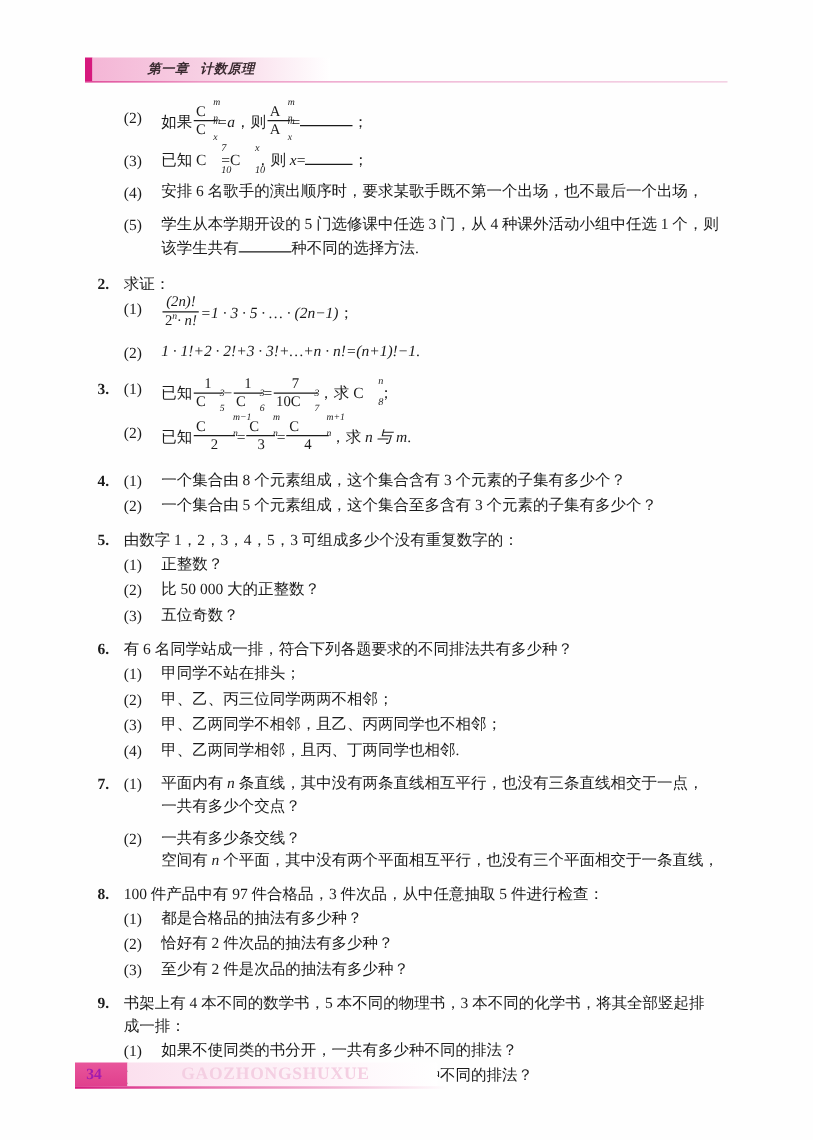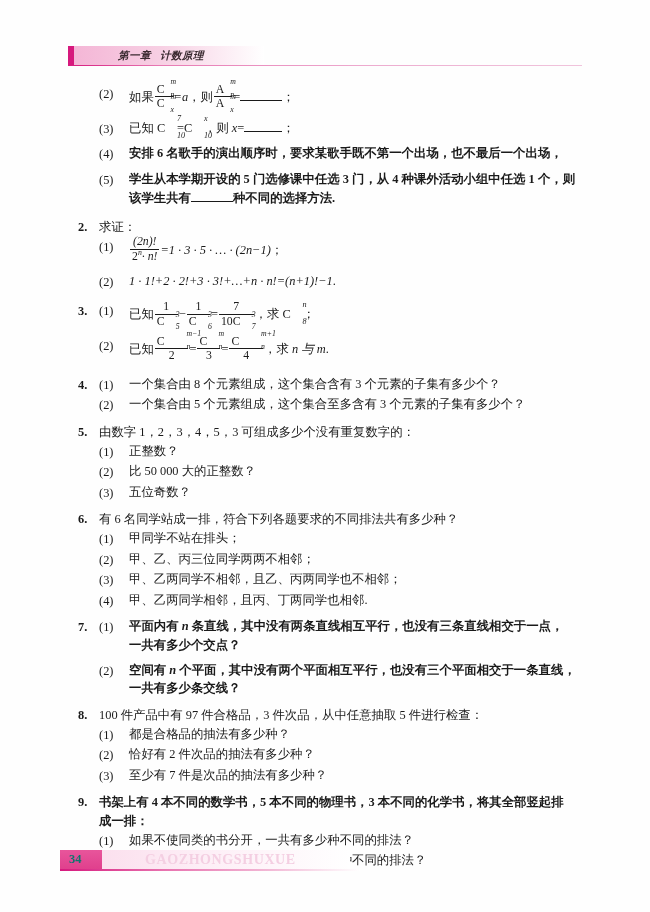--- a/index.html
+++ b/index.html
@@ -109,21 +109,20 @@
     width: 30px;
     text-align: left;
     padding-top: 1px;
   }
   .item-text {
     flex: 1 1 auto;
     min-width: 0;
   }
   .line {
     display: block;
-    font-weight: bold;
   }
   .stem { padding-top: 1px; }
 
   
   .gap-s { height: 5px; }
   .gap-m { height: 8px; }
 
   
   .math {
     font-family: "Liberation Serif", "DejaVu Serif", serif;
@@ -212,21 +211,21 @@
     width: 42px;
     height: 19px;
     background: linear-gradient(to bottom, #e8559b 0%, #e0408d 100%);
   }
   #footer .pg-num {
     position: absolute;
     left: 9px;
     top: 2px;
     font-size: 12.5px;
     font-weight: bold;
-    color: #0f766e;
+    color: #a21caf;
     line-height: 15px;
   }
   #footer .pg-fade {
     position: absolute;
     left: 42px;
     top: 0;
     width: 248px;
     height: 19px;
     background: linear-gradient(to right, #fbe0ee 0%, #fdeef6 40%, #ffffff 100%);
   }
@@ -426,22 +425,22 @@
           <div class="item-mark">(1)</div>
           <div class="item-text">
             <span class="line"><span>平面内有 </span><span class="math">n</span><span> 条直线，其中没有两条直线相互平行，也没有三条直线相交于一点，</span></span>
             <span class="line">一共有多少个交点？</span>
           </div>
         </div>
         <div class="gap-s"></div>
         <div class="item">
           <div class="item-mark">(2)</div>
           <div class="item-text">
+            <span class="line">一共有多少条交线？</span>
             <span class="line"><span>空间有 </span><span class="math">n</span><span> 个平面，其中没有两个平面相互平行，也没有三个平面相交于一条直线，</span></span>
-            <span class="line">一共有多少条交线？</span>
           </div>
         </div>
       </div>
     </div>
 
     <div class="gap-s"></div>
 
     <div class="prob">
       <div class="prob-num">8.</div>
       <div class="prob-body">
@@ -449,21 +448,21 @@
         <div class="item">
           <div class="item-mark">(1)</div>
           <div class="item-text">都是合格品的抽法有多少种？</div>
         </div>
         <div class="item">
           <div class="item-mark">(2)</div>
           <div class="item-text">恰好有 2 件次品的抽法有多少种？</div>
         </div>
         <div class="item">
           <div class="item-mark">(3)</div>
-          <div class="item-text">至少有 7 件是次品的抽法有多少种？</div>
+          <div class="item-text">至少有 2 件是次品的抽法有多少种？</div>
         </div>
       </div>
     </div>
 
     <div class="gap-s"></div>
 
     <div class="prob">
       <div class="prob-num">9.</div>
       <div class="prob-body">
         <div class="stem">

